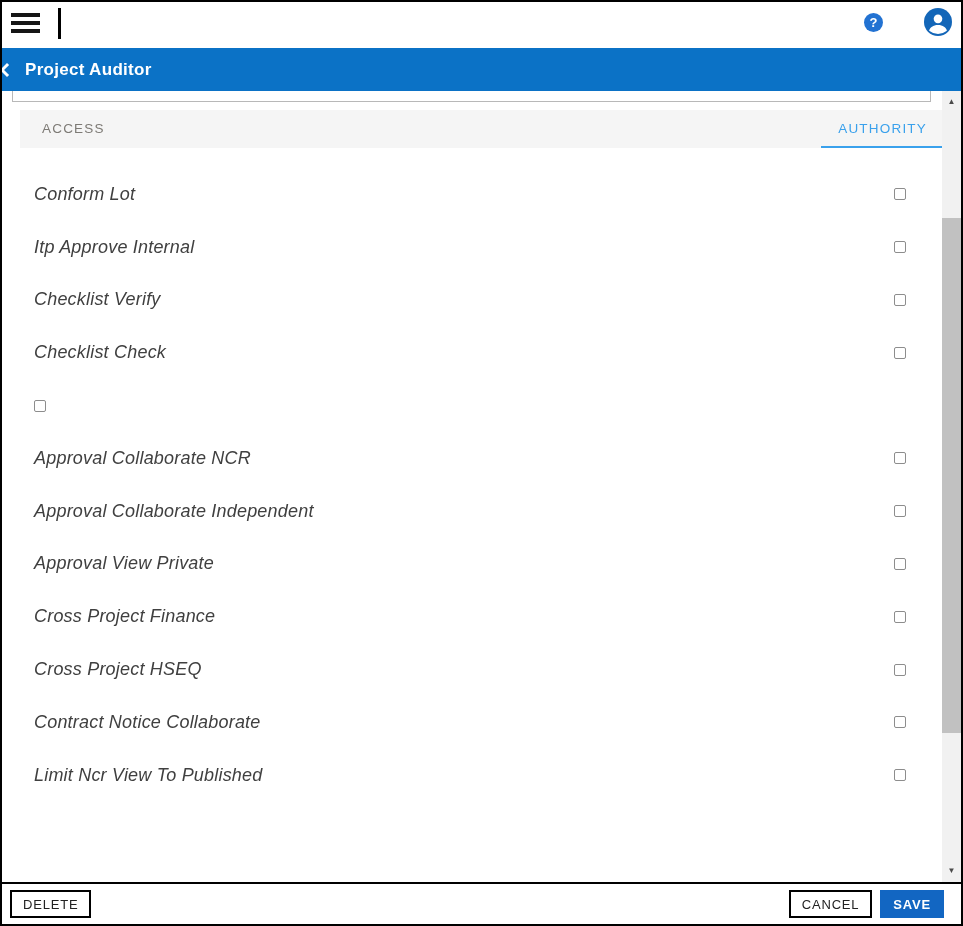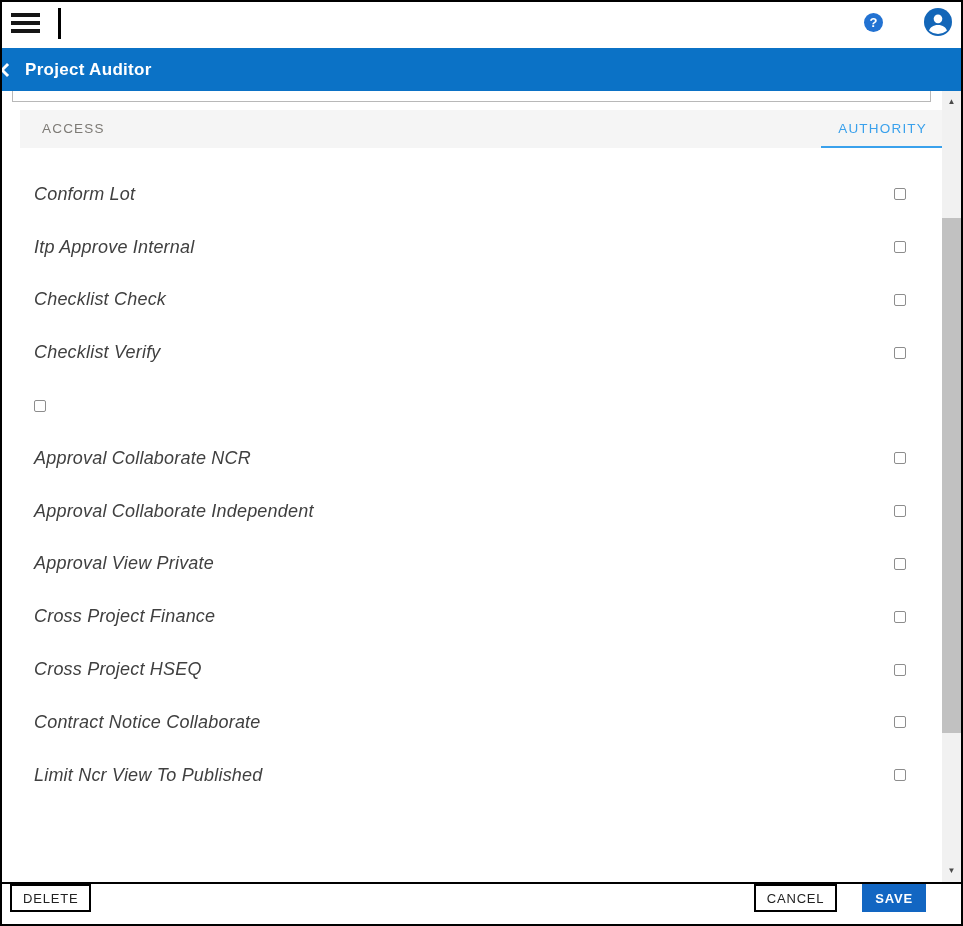--- a/index.html
+++ b/index.html
@@ -46,27 +46,27 @@
 
   
   .scrollbar{position:absolute;top:0;right:0;width:19px;height:100%;background:#f1f1f1;}
   .sb-arrow{position:absolute;left:0;width:100%;height:14px;font-size:8px;color:#4a4a4a;
     display:flex;align-items:center;justify-content:center;cursor:pointer;}
   .sb-arrow.up{top:3px;}
   .sb-arrow.down{bottom:5px;}
   .sb-thumb{position:absolute;left:0;top:127px;width:100%;height:515px;background:#c1c1c1;cursor:grab;}
 
   
-  .footer{height:42px;border-top:2px solid #000;background:#fff;display:flex;
-    padding:0 35px 0 8px;}
+  .footer{height:42px;border-top:2px solid #000;background:#fff;display:flex;align-items:center;
+    padding:0 17px 0 8px;}
   .btn{height:28px;padding:0 11px;font-family:inherit;font-size:13px;letter-spacing:.8px;
     background:#fff;border:2px solid #000;color:#222;cursor:pointer;}
   .btn.primary{background:var(--save-blue,#1266c2);border-color:var(--save-blue,#1266c2);color:#fff;font-weight:600;margin-left:7px;}
   .spacer{flex:1;}
-  .btn.cancel{margin-right:18px;}
+  .btn.cancel{margin-right:1px;}
 </style>
 </head>
 <body>
 
 <div class="window">
 
   <div class="topbar">
     <div class="hamburger">
       <span></span>
       <span></span>
@@ -101,26 +101,26 @@
     <span class="row-label">Conform Lot</span>
     <span class="checkbox"></span>
   </div>
 
   <div class="row">
     <span class="row-label">Itp Approve Internal</span>
     <span class="checkbox"></span>
   </div>
 
   <div class="row">
-    <span class="row-label">Checklist Check</span>
+    <span class="row-label">Checklist Verify</span>
     <span class="checkbox"></span>
   </div>
 
   <div class="row">
-    <span class="row-label">Checklist Verify</span>
+    <span class="row-label">Checklist Check</span>
     <span class="checkbox"></span>
   </div>
 
   <div class="row">
     <span class="checkbox"></span>
   </div>
 
 
   <div class="row">
     <span class="row-label">Approval Collaborate NCR</span>

